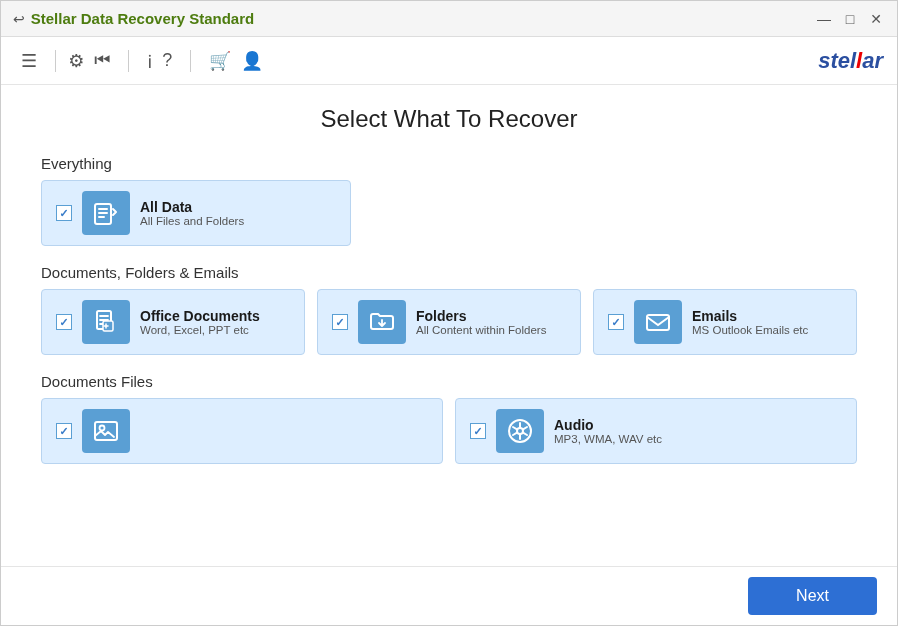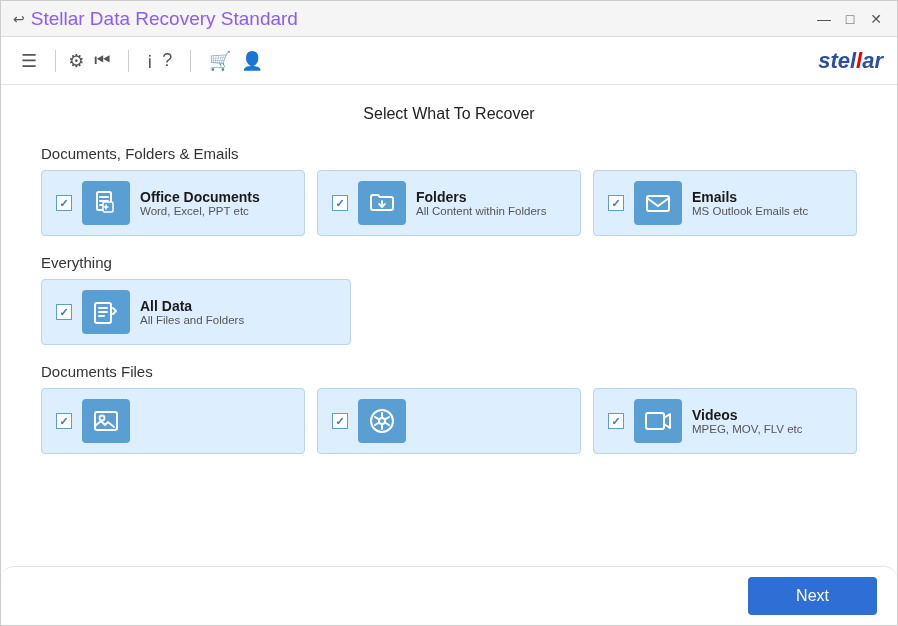--- a/index.html
+++ b/index.html
@@ -29,22 +29,23 @@
       align-items: center;
       gap: 6px;
       font-size: 13px;
       color: #333;
     }
     .title-bar-icon {
       color: #555;
       font-size: 14px;
     }
     .title-bar-title {
-      font-size: 19px;
-      color: #8b5cf6;
+      font-size: 15px;
+      color: #4d7c0f;
+      font-weight: bold;
     }
     .title-bar-controls {
       display: flex;
       gap: 8px;
       align-items: center;
     }
     .title-btn {
       width: 18px;
       height: 18px;
       display: flex;
@@ -104,21 +105,21 @@
     }
 
     
     .main-content {
       flex: 1;
       padding: 20px 40px 10px 40px;
       overflow: hidden;
     }
     .page-title {
       text-align: center;
-      font-size: 16px;
+      font-size: 24px;
       font-weight: 400;
       color: #222;
       margin-bottom: 22px;
     }
 
     
     .section-label {
       font-size: 15px;
       color: #333;
       font-weight: 500;
@@ -193,21 +194,20 @@
       color: #555;
     }
 
     
     .footer {
       display: flex;
       justify-content: flex-end;
       padding: 10px 20px;
       border-top: 1px solid #e5e5e5;
       flex-shrink: 0;
-      border-radius: 13px;
     }
     .next-btn {
       background: #2d6fd4;
       color: #fff;
       border: none;
       padding: 10px 48px;
       font-size: 16px;
       border-radius: 4px;
       cursor: pointer;
       font-family: inherit;
@@ -245,20 +245,40 @@
   </div>
   <div class="toolbar-brand">
     <span>stel</span><span class="brand-highlight">l</span><span>ar</span>
   </div>
 </div>
 
 <div class="main-content">
   <div class="page-title">Select What To Recover</div>
 
   <div>
+    <div class="section-label">Everything</div>
+    <div class="card-row">
+      <div class="card full-width">
+        <div class="card-checkbox checked"></div>
+        <div class="card-icon-box">
+          <svg width="28" height="28" viewBox="0 0 28 28" fill="none">
+            <rect x="3" y="5" width="16" height="20" rx="2" stroke="white" stroke-width="2" fill="none"></rect>
+            <path d="M7 10h8M7 14h8M7 18h5" stroke="white" stroke-width="2" stroke-linecap="round"></path>
+            <path d="M21 10l3 3-3 3" stroke="white" stroke-width="2" stroke-linecap="round" stroke-linejoin="round"></path>
+          </svg>
+        </div>
+        <div class="card-text">
+          <span class="card-title">All Data</span>
+          <span class="card-subtitle">All Files and Folders</span>
+        </div>
+      </div>
+    </div>
+  </div>
+
+  <div>
     <div class="section-label">Documents, Folders &amp; Emails</div>
     <div class="card-row">
 
       <div class="card">
         <div class="card-checkbox checked"></div>
         <div class="card-icon-box">
           <svg width="26" height="26" viewBox="0 0 26 26" fill="none">
             <rect x="4" y="2" width="14" height="18" rx="1.5" stroke="white" stroke-width="2" fill="none"></rect>
             <path d="M7 7h8M7 11h8M7 15h5" stroke="white" stroke-width="1.8" stroke-linecap="round"></path>
             <rect x="10" y="12" width="10" height="10" rx="1.5" fill="#5a9fd4" stroke="white" stroke-width="1.5"></rect>
@@ -289,40 +309,20 @@
         <div class="card-checkbox checked"></div>
         <div class="card-icon-box">
           <svg width="28" height="28" viewBox="0 0 28 28" fill="none">
             <rect x="3" y="7" width="22" height="15" rx="2" stroke="white" stroke-width="2" fill="none"></rect>
             <path d="M3 9l11 8 11-8" stroke="white" stroke-width="2" stroke-linecap="round"></path>
           </svg>
         </div>
         <div class="card-text">
           <span class="card-title">Emails</span>
           <span class="card-subtitle">MS Outlook Emails etc</span>
-        </div>
-      </div>
-    </div>
-  </div>
-
-  <div>
-    <div class="section-label">Everything</div>
-    <div class="card-row">
-      <div class="card full-width">
-        <div class="card-checkbox checked"></div>
-        <div class="card-icon-box">
-          <svg width="28" height="28" viewBox="0 0 28 28" fill="none">
-            <rect x="3" y="5" width="16" height="20" rx="2" stroke="white" stroke-width="2" fill="none"></rect>
-            <path d="M7 10h8M7 14h8M7 18h5" stroke="white" stroke-width="2" stroke-linecap="round"></path>
-            <path d="M21 10l3 3-3 3" stroke="white" stroke-width="2" stroke-linecap="round" stroke-linejoin="round"></path>
-          </svg>
-        </div>
-        <div class="card-text">
-          <span class="card-title">All Data</span>
-          <span class="card-subtitle">All Files and Folders</span>
         </div>
       </div>
     </div>
   </div>
 
   <div>
     <div class="section-label">Documents Files</div>
     <div class="card-row">
 
       <div class="card">
@@ -343,34 +343,25 @@
             <circle cx="14" cy="14" r="11" stroke="white" stroke-width="2" fill="none"></circle>
             <circle cx="14" cy="14" r="3" stroke="white" stroke-width="2" fill="none"></circle>
             <path d="M14 11V6" stroke="white" stroke-width="2" stroke-linecap="round"></path>
             <path d="M11 12.3l-4-2.3" stroke="white" stroke-width="2" stroke-linecap="round"></path>
             <path d="M11 15.7l-4 2.3" stroke="white" stroke-width="2" stroke-linecap="round"></path>
             <path d="M17 12.3l4-2.3" stroke="white" stroke-width="2" stroke-linecap="round"></path>
             <path d="M17 15.7l4 2.3" stroke="white" stroke-width="2" stroke-linecap="round"></path>
             <path d="M14 17v5" stroke="white" stroke-width="2" stroke-linecap="round"></path>
           </svg>
         </div>
-      </div>
-
-      <div class="card">
-        <div class="card-checkbox checked"></div>
-        <div class="card-icon-box">
-          <svg width="28" height="28" viewBox="0 0 28 28" fill="none">
-            <rect x="2" y="6" width="18" height="16" rx="2" stroke="white" stroke-width="2" fill="none"></rect>
-            <path d="M20 11l6-4v14l-6-4V11z" stroke="white" stroke-width="2" fill="none" stroke-linejoin="round"></path>
-          </svg>
-        </div>
-        <div class="card-text">
-          <span class="card-title">Videos</span>
-          <span class="card-subtitle">MPEG, MOV, FLV etc</span>
-        </div>
-      </div>
+        <div class="card-text">
+          <span class="card-title">Audio</span>
+          <span class="card-subtitle">MP3, WMA, WAV etc</span>
+        </div>
+      </div>
+
     </div>
   </div>
 </div>
 
 <div class="footer">
   <button class="next-btn">Next</button>
 </div>
 
 </body></html>

